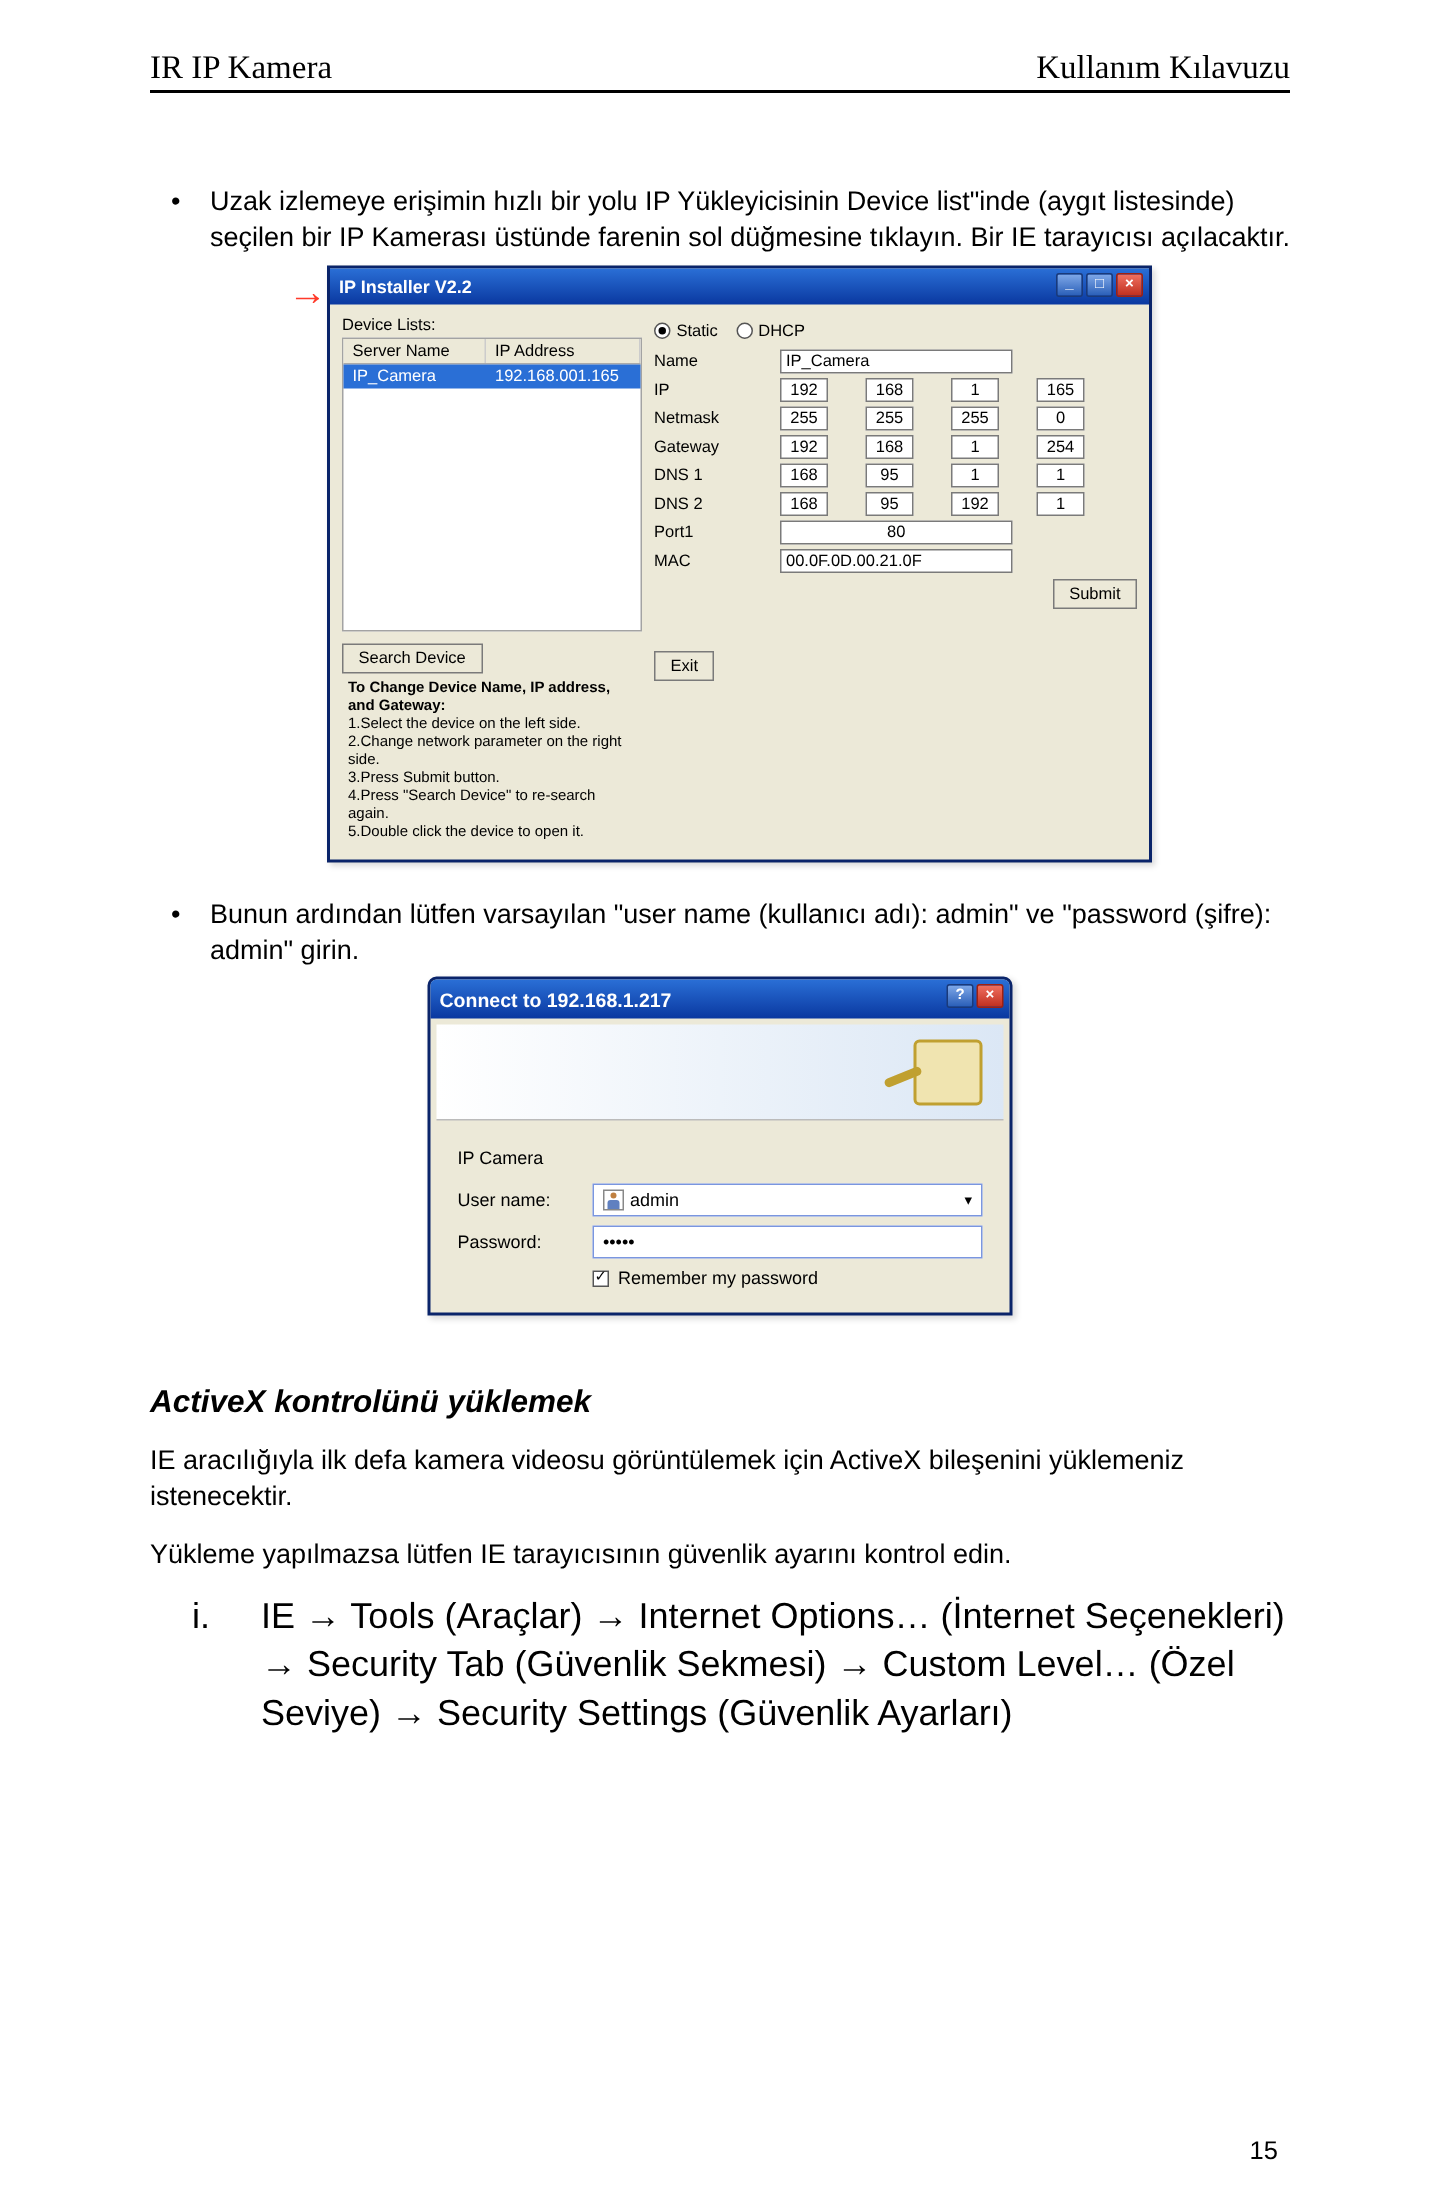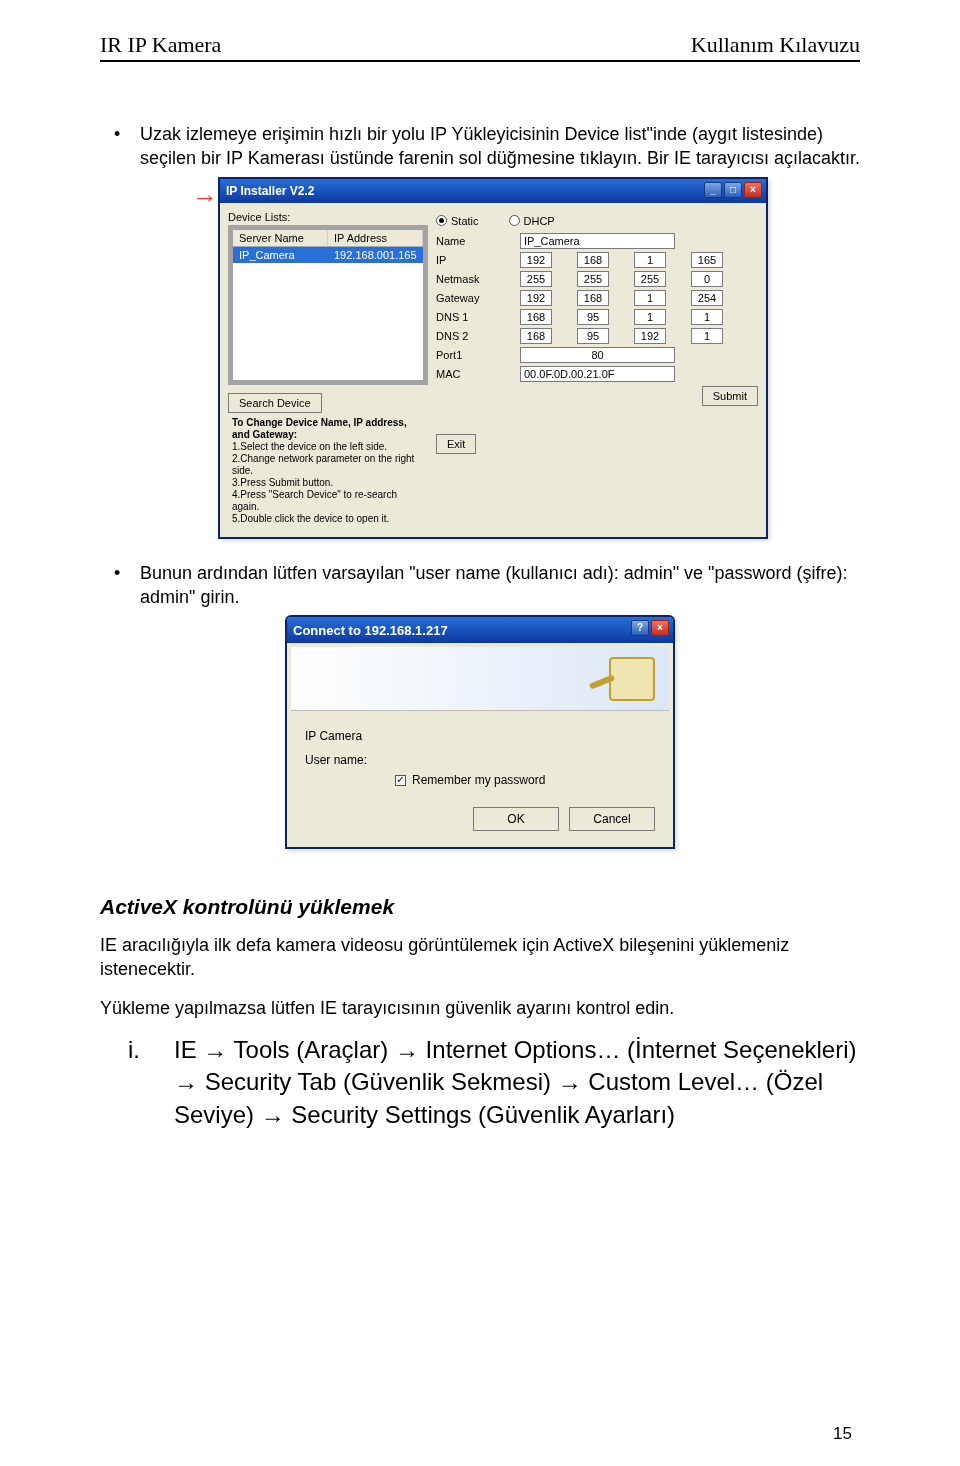--- a/index.html
+++ b/index.html
@@ -88,23 +88,23 @@
   }
   .winbtn.close { background: linear-gradient(to bottom, #f07060, #c03020); border-color:#a02010;}
   .win-body {
     padding: 8px;
     display: flex;
     gap: 8px;
   }
   .left-pane { width: 200px; }
   .left-pane .label { font-size: 11px; margin-bottom: 2px; }
   .device-list {
-    border: 5px solid #a3a3a3;
+    border: 1px solid #a3a3a3;
     background: #fff;
-    height: 160px;
+    height: 196px;
     font-size: 11px;
   }
   .device-list .dl-head {
     display: flex;
     background: #ece9d8;
     border-bottom: 1px solid #aaa;
     font-weight: normal;
   }
   .device-list .dl-head div { padding: 2px 6px; border-right: 1px solid #ccc; }
   .dl-row {
@@ -116,21 +116,21 @@
   .col-srv { width: 95px; }
   .col-ip { flex: 1; }
   .arrow {
     color: #ff3a2a;
     font-size: 26px;
     font-weight: bold;
     line-height: 0;
     margin-top: 18px;
   }
   .right-pane { flex: 1; font-size: 11px; }
-  .radio-row { display:flex; gap: 30px; margin: 4px 0 6px 0; }
+  .radio-row { display:flex; gap: 12px; margin: 4px 0 6px 0; }
   .radio { display:flex; align-items:center; gap:4px; }
   .radio .dot, .chk {
     width: 11px; height: 11px; border: 1px solid #555; background:#fff;
     display:inline-flex; align-items:center; justify-content:center; font-size:9px;
   }
   .radio .dot { border-radius: 50%; }
   .radio .dot.sel::after { content:""; width:5px; height:5px; background:#000; border-radius:50%; display:block;}
   .field-row { display:flex; align-items:center; margin: 3px 0; gap: 22px; }
   .field-row .fl { width: 62px; }
   .ipcell {
@@ -425,29 +425,36 @@
     </div>
     <div class="dlg-banner">
       <div class="lock-key"></div>
     </div>
     <div class="dlg-body">
       <div class="frow" style="margin-bottom:10px;">
         <span>IP Camera</span>
       </div>
       <div class="frow">
         <div class="lbl">User name:</div>
+        <div class="txt">
+          <span class="person-icon"></span>
+          <span>admin</span>
+          <span style="margin-left:auto; font-size:10px;">▾</span>
+        </div>
+      </div>
+      <div class="frow">
+        <div class="lbl">Password:</div>
+        <div class="txt">
+            <span>•••••</span>
+          </div>
       </div>
       <div class="chk-wrap">
         <span class="chk sel"></span>
         <span>Remember my password</span>
       </div>
-      <div class="dlg-btn-row">
-        <button class="dlg-btn">OK</button>
-        <button class="dlg-btn">Cancel</button>
-      </div>
     </div>
   </div>
 </div>
 
 <div class="section-title">ActiveX kontrolünü yüklemek</div>
 <div class="para">IE aracılığıyla ilk defa kamera videosu görüntülemek için ActiveX bileşenini yüklemeniz istenecektir.</div>
 <div class="para">Yükleme yapılmazsa lütfen IE tarayıcısının güvenlik ayarını kontrol edin.</div>
 
 <div class="sublist">
   <span class="ilabel">i.</span><span class="arrow-ch">IE → Tools (Araçlar) → Internet Options… (İnternet Seçenekleri) → Security Tab (Güvenlik Sekmesi) → Custom Level… (Özel Seviye) → Security Settings (Güvenlik Ayarları)</span>

